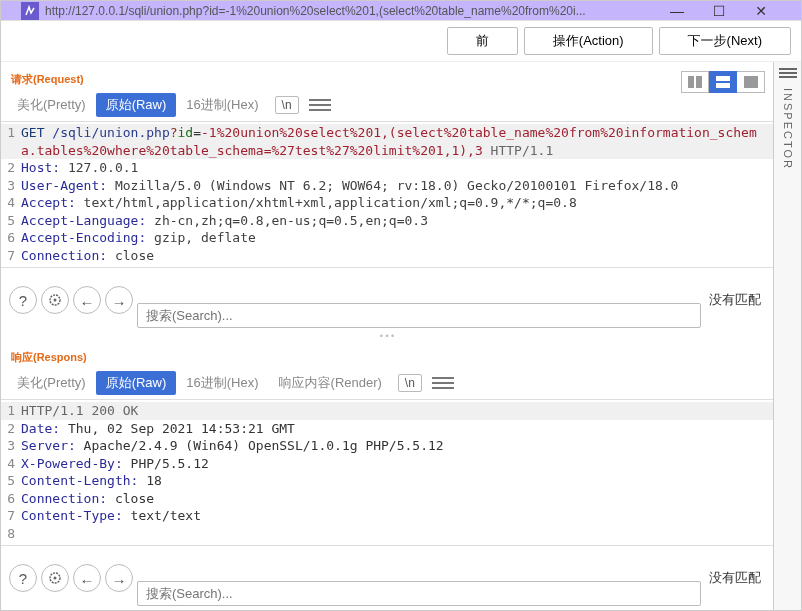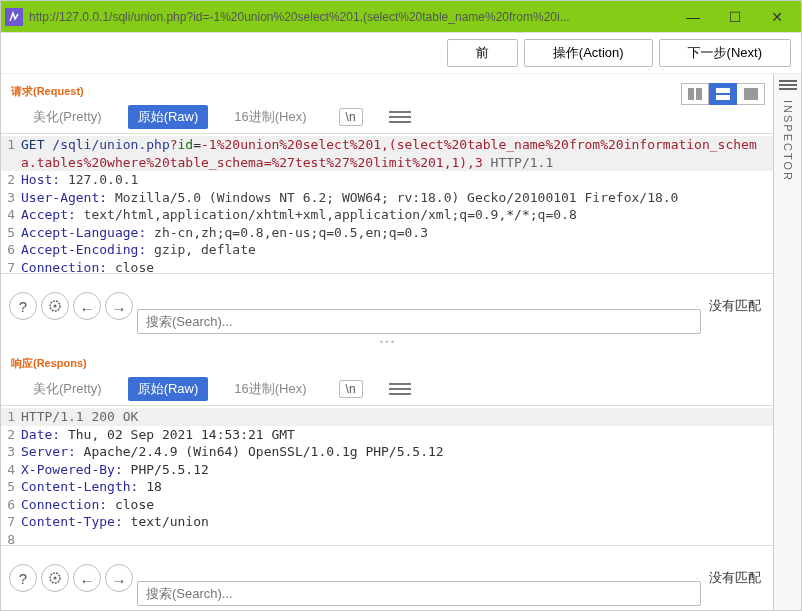--- a/index.html
+++ b/index.html
@@ -1,32 +1,32 @@
 <!DOCTYPE html>
 <html><head>
 <meta charset="utf-8">
 <style>
 * { box-sizing: border-box; margin: 0; padding: 0; }
 body { font-family: "Segoe UI", Arial, sans-serif; font-size: 13px; color: #333; background: #fff; width: 802px; height: 611px; overflow: hidden; display: flex; flex-direction: column; border: 1px solid #ccc; }
-.titlebar { display: flex; align-items: center; height: 32px; padding: 0 4px; background: #84cc16; border-bottom: 1px solid #e0e0e0; }
+.titlebar { display: flex; align-items: center; height: 20px; padding: 0 20px; background: #c4b5fd; border-bottom: 1px solid #e0e0e0; }
 .app-icon { width: 18px; height: 18px; background: #6a5acd; display: flex; align-items: center; justify-content: center; color: #fff; font-size: 12px; margin-right: 6px; }
 .title-text { flex: 1; font-size: 12px; color: #555; white-space: nowrap; overflow: hidden; text-overflow: ellipsis; }
 .win-btns { display: flex; gap: 2px; }
 .win-btn { width: 40px; height: 28px; display: flex; align-items: center; justify-content: center; font-size: 14px; cursor: pointer; }
 .action-bar { display: flex; justify-content: flex-end; gap: 6px; padding: 6px 10px; border-bottom: 1px solid #eee; }
 .action-btn { border: 1px solid #bbb; background: #fff; padding: 4px 28px; font-size: 13px; cursor: pointer; border-radius: 2px; }
 .main { flex: 1; display: flex; overflow: hidden; }
 .content { flex: 1; display: flex; flex-direction: column; overflow: hidden; }
 .sidebar { width: 28px; border-left: 1px solid #ccc; background: #f7f7f7; writing-mode: vertical-rl; text-orientation: mixed; padding: 6px 2px; display: flex; align-items: center; gap: 8px; }
 .sidebar-icon { width: 18px; height: 12px; display: flex; flex-direction: column; gap: 2px; writing-mode: horizontal-tb; }
 .sidebar-icon span { height: 2px; background: #666; }
 .sidebar-label { font-size: 11px; color: #666; letter-spacing: 2px; }
 .panel { flex: 1; display: flex; flex-direction: column; overflow: hidden; }
 .panel-title { color: #e56a17; font-weight: bold; padding: 10px 10px 6px; font-size: 11px; }
-.tabs { display: flex; align-items: center; gap: 16px; padding: 0 22px 4px; }
+.tabs { display: flex; align-items: center; gap: 0; padding: 0 6px 4px; }
 .tab { padding: 3px 10px; color: #888; cursor: pointer; font-size: 13px; }
 .tab.active { background: #3b6fd6; color: #fff; border-radius: 2px; }
 .nl-tag { border: 1px solid #bbb; font-size: 12px; padding: 1px 6px; margin-left: 6px; color: #555; border-radius: 2px; }
 .hamb { margin-left: 10px; width: 22px; height: 18px; display: flex; flex-direction: column; justify-content: center; gap: 3px; cursor: pointer; }
 .hamb span { height: 2px; background: #777; }
 .code-area { flex: 1; overflow: auto; background: #fff; font-family: Consolas, monospace; font-size: 13px; line-height: 1.35; padding: 2px 0; border-top: 1px solid #ddd; }
 .line { display: flex; }
 .lnum { width: 20px; text-align: right; color: #888; padding-right: 6px; user-select: none; flex-shrink: 0; }
 .lcontent { flex: 1; white-space: pre-wrap; word-break: break-all; padding-right: 10px; }
 .first-line-bg { background: #f0f0f0; }
@@ -163,20 +163,21 @@
     </div>
 
     <div class="divider">• • •</div>
 
     <div class="panel">
       <div class="panel-title">响应(Respons)</div>
       <div class="tabs">
         <div class="tab">美化(Pretty)</div>
         <div class="tab active">原始(Raw)</div>
         <div class="tab">16进制(Hex)</div>
+        <div class="tab">响应内容(Render)</div>
         <div class="nl-tag">\n</div>
         <div class="hamb">
             <span></span>
             <span></span>
             <span></span>
           </div>
       </div>
       <div class="code-area">
         <div class="line first-line-bg">
             <div class="lnum">1</div>
@@ -197,21 +198,21 @@
         <div class="line">
             <div class="lnum">5</div>
             <div class="lcontent"><span class="resp-key">Content-Length:</span><span> 18</span></div>
           </div>
         <div class="line">
             <div class="lnum">6</div>
             <div class="lcontent"><span class="resp-key">Connection:</span><span> close</span></div>
           </div>
         <div class="line">
             <div class="lnum">7</div>
-            <div class="lcontent"><span class="resp-key">Content-Type:</span><span> text/union</span></div>
+            <div class="lcontent"><span class="resp-key">Content-Type:</span><span> text/text</span></div>
           </div>
         <div class="line">
             <div class="lnum">8</div>
             <div class="lcontent"></div>
           </div>
         <div class="line">
             <div class="lnum">9</div>
             <div class="lcontent"><span>referers : 3</span><span class="resp-tag">&lt;br&gt;</span></div>
           </div>
       </div>

